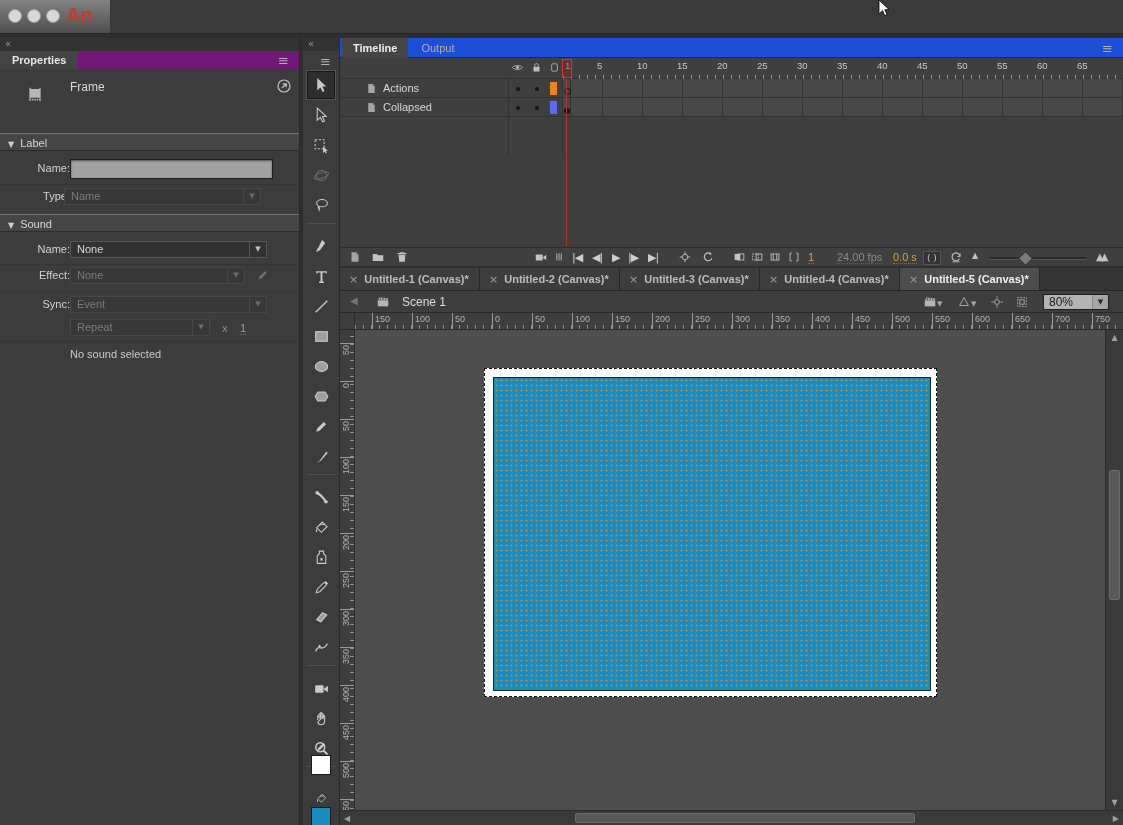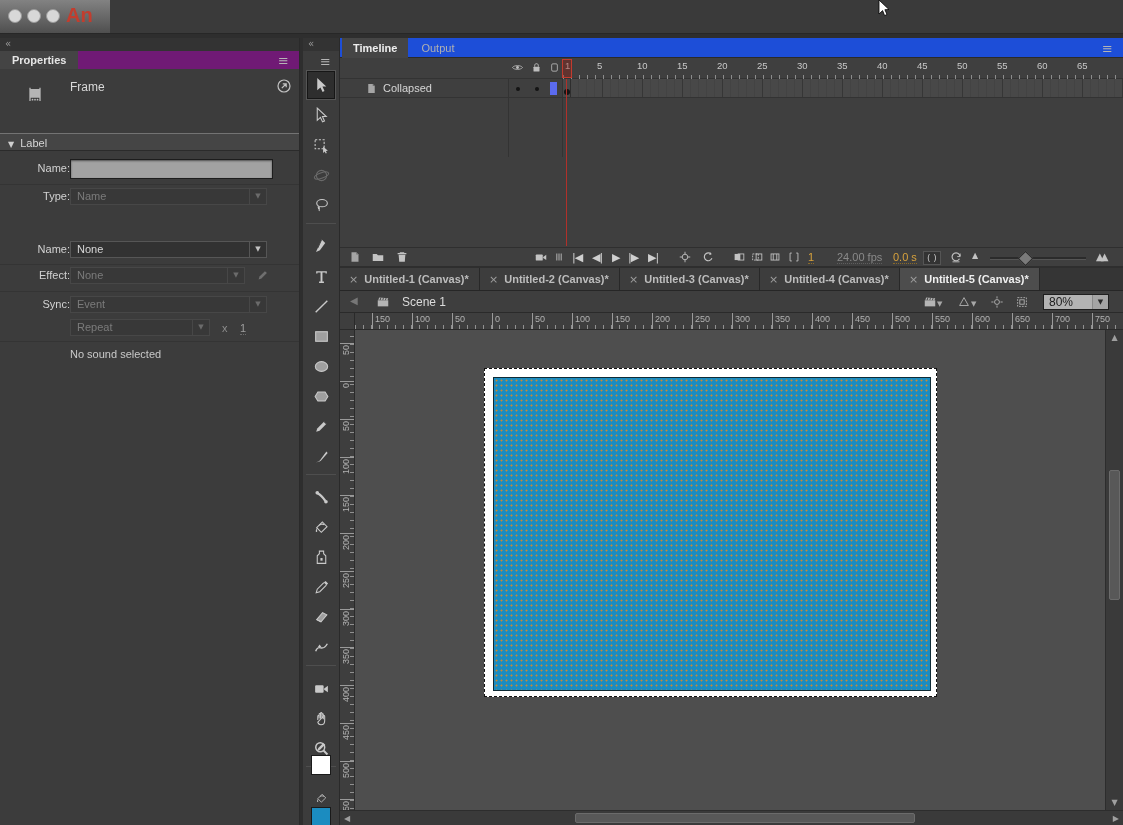--- a/index.html
+++ b/index.html
@@ -331,26 +331,29 @@
     <svg style="position:absolute;left:276px;top:40px;width:16px;height:16px;color:#c3c3c3">
         <use href="#i-target"></use>
       </svg>
 
     <div class="sect-hdr" style="top:95px">
       <span class="tri glyph">▼</span><span>Label</span>
     </div>
     <span class="prow-label" style="top:122px">Name:</span>
     <input class="tfield" style="top: 121px;" type="text" value="">
     <span class="prow-label" style="top:150px">Type:</span>
-    <div class="dd disabled" style="left:70px;top:150px;width:197px">
+    <div class="dd disabled" style="left:64px;top:150px;width:197px">
       <span class="dd-label">Name</span>
       <span class="dd-btn glyph">▼</span>
     </div>
     <div class="hline" style="top:146px"></div>
 
+    <div class="sect-hdr" style="top:176px">
+      <span class="tri glyph">▼</span><span>Sound</span>
+    </div>
     <span class="prow-label" style="top:203px">Name:</span>
     <div class="dd" style="left:70px;top:203px;width:197px">
       <span class="dd-label">None</span>
       <span class="dd-btn glyph">▼</span>
     </div>
     <div class="hline" style="top:226px"></div>
     <span class="prow-label" style="top:229px">Effect:</span>
     <div class="dd disabled" style="left:70px;top:229px;width:175px">
       <span class="dd-label">None</span>
       <span class="dd-btn glyph">▼</span>
@@ -548,20 +551,33 @@
             <span>60</span>
             <span>65</span>
           </div>
         <div id="playhead-box"></div>
       </div>
       <div id="layers">
           <div class="layer-row">
           <span class="licon"><svg>
                 <use href="#i-page"></use>
               </svg></span>
+          <span class="layer-name">Actions</span>
+
+          <span class="ldot" style="left:176px"></span>
+          <span class="ldot" style="left:195px"></span>
+          <span class="lswatch" style="background: rgb(233, 131, 32);"></span>
+          <span class="cells">
+              <span class="kf hollow"></span>
+            </span>
+        </div>
+          <div class="layer-row">
+          <span class="licon"><svg>
+                <use href="#i-page"></use>
+              </svg></span>
           <span class="layer-name">Collapsed</span>
 
           <span class="ldot" style="left:176px"></span>
           <span class="ldot" style="left:195px"></span>
           <span class="lswatch" style="background: rgb(91, 107, 239);"></span>
           <span class="cells">
               <span class="kf filled"></span>
             </span>
         </div>
         </div>

